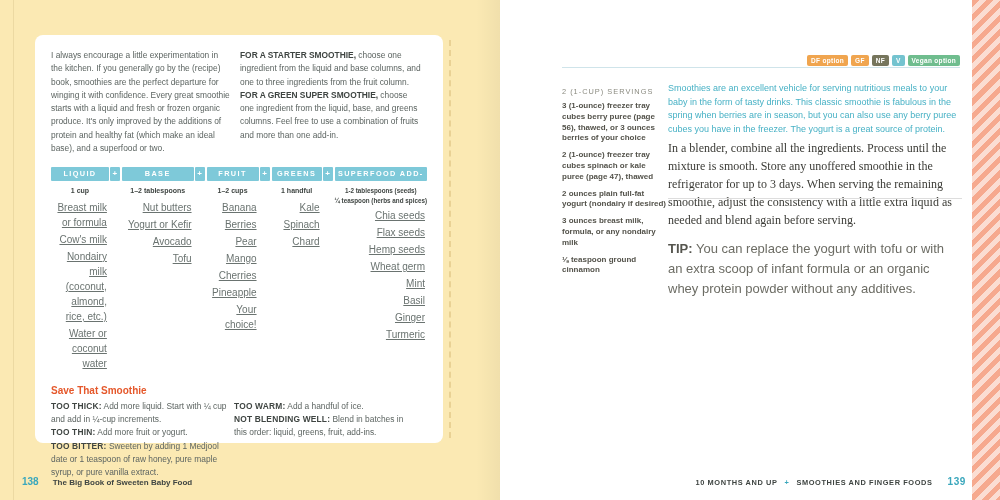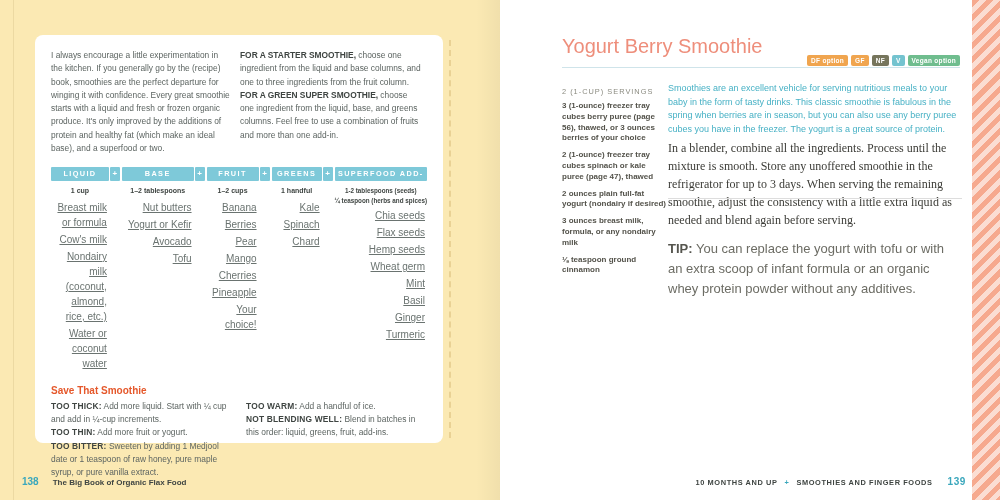--- a/index.html
+++ b/index.html
@@ -36,21 +36,21 @@
   .plusbox { position:absolute; left:-12px; top:0; width:10px; height:14px; background:#7ec9d9;
     color:#fff; font-size:8px; font-weight:bold; text-align:center; line-height:14px; border-radius:1px; }
   .tamounts { margin-top:5px; }
   .tamount { font-size:7px; font-weight:bold; color:#3f4542; text-align:center; line-height:1.5; white-space:nowrap; }
   .stable > div:nth-of-type(5) .tamount { font-size:6.3px; }
   .titems { margin-top:2px; }
   .titem { font-size:10px; color:#6a7370; text-align:right; line-height:1.5; padding:1px 2px;text-decoration:underline; }
 
   .save { margin-top:13px; }
   .save-h { font-size:10px; font-weight:bold; color:#e5582b; margin-bottom:4px; }
-  .save-cols { display:flex; gap:14px; }
+  .save-cols { display:flex; gap:2px; }
   .save-col { width:181px; }
   .tip-p { font-size:8.4px; line-height:1.58; color:#5c6461; }
   .tip-p b { color:#3f4542; letter-spacing:0.2px; }
 
   .pl-footer { position:absolute; left:22px; bottom:13px; display:flex; align-items:baseline; gap:14px;justify-content:flex-end; }
   .pagenum-left { color:#3aa7bc; font-weight:bold; font-size:10px; }
   .book-title { font-size:8px; font-weight:bold; color:#3f4542; }
 
   
   .page-right { position:absolute; left:500px; top:0; width:500px; height:500px; background:#ffffff; }
@@ -196,28 +196,27 @@
 
           <p class="tip-p"><b>TOO WARM:</b><span> Add a handful of ice.</span></p>
               <p class="tip-p"><b>NOT BLENDING WELL:</b><span> Blend in batches in this order: liquid, greens, fruit, add-ins.</span></p>
             </div>
         </div>
       </div>
     </div>
 
     <div class="pl-footer">
       <span class="pagenum-left">138</span>
-      <span class="book-title">The Big Book of Organic Flax Food</span>
+      <span class="book-title">The Big Book of Sweeten Baby Food</span>
     </div>
   </div>
 
   <div class="page-right">
     <div class="stripes"></div>
 
-    <div class="r-title">Yogurt Berry Smoothie</div>
     <div class="title-rule"></div>
     <div class="badges">
 
     <span class="badge" style="background: rgb(240, 165, 79);">DF option</span>
         <span class="badge" style="background: rgb(240, 165, 79);">GF</span>
         <span class="badge" style="background: rgb(118, 117, 92);">NF</span>
         <span class="badge" style="background: rgb(116, 195, 207);">V</span>
         <span class="badge" style="background: rgb(111, 189, 142);">Vegan option</span>
       </div>
 

